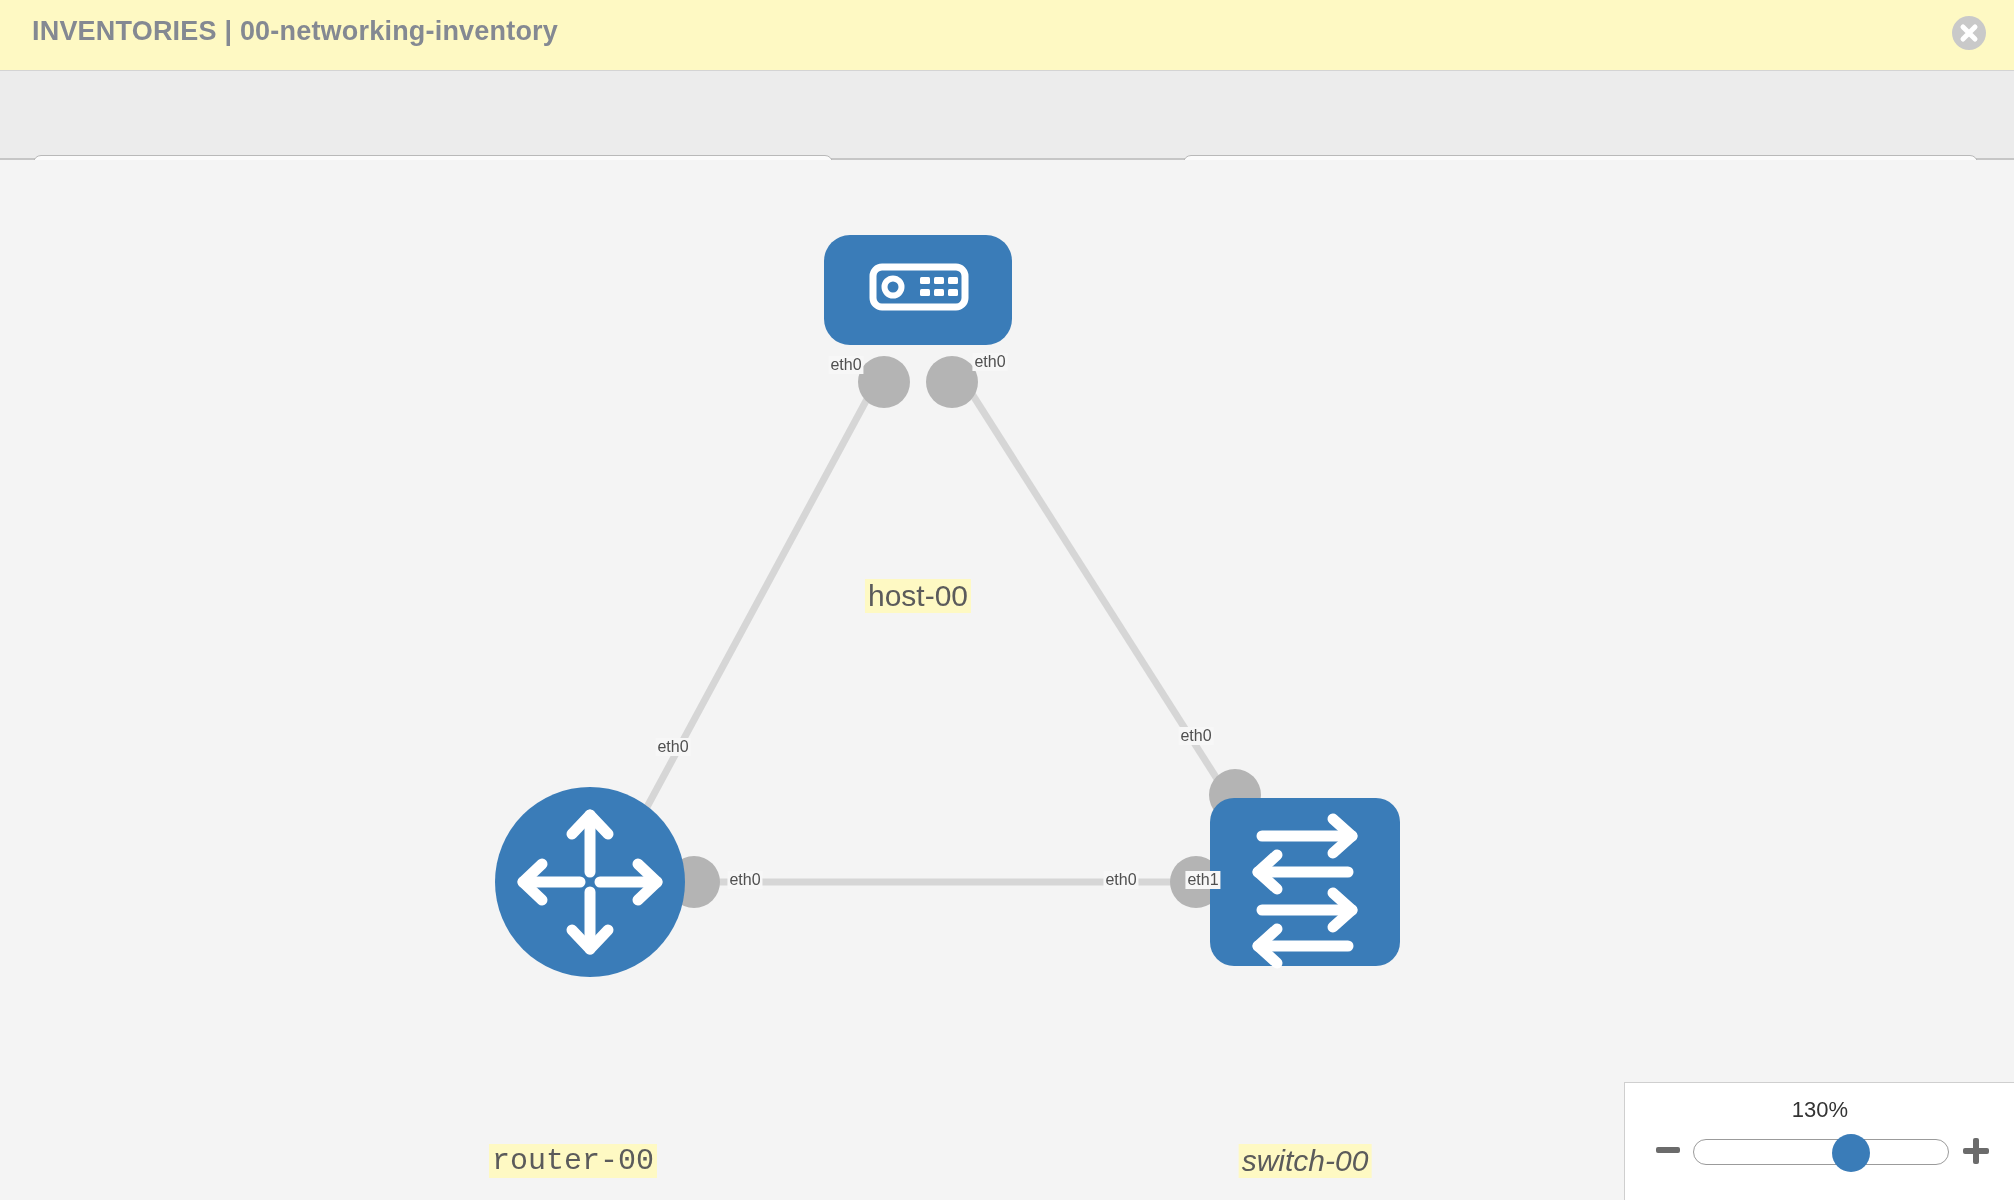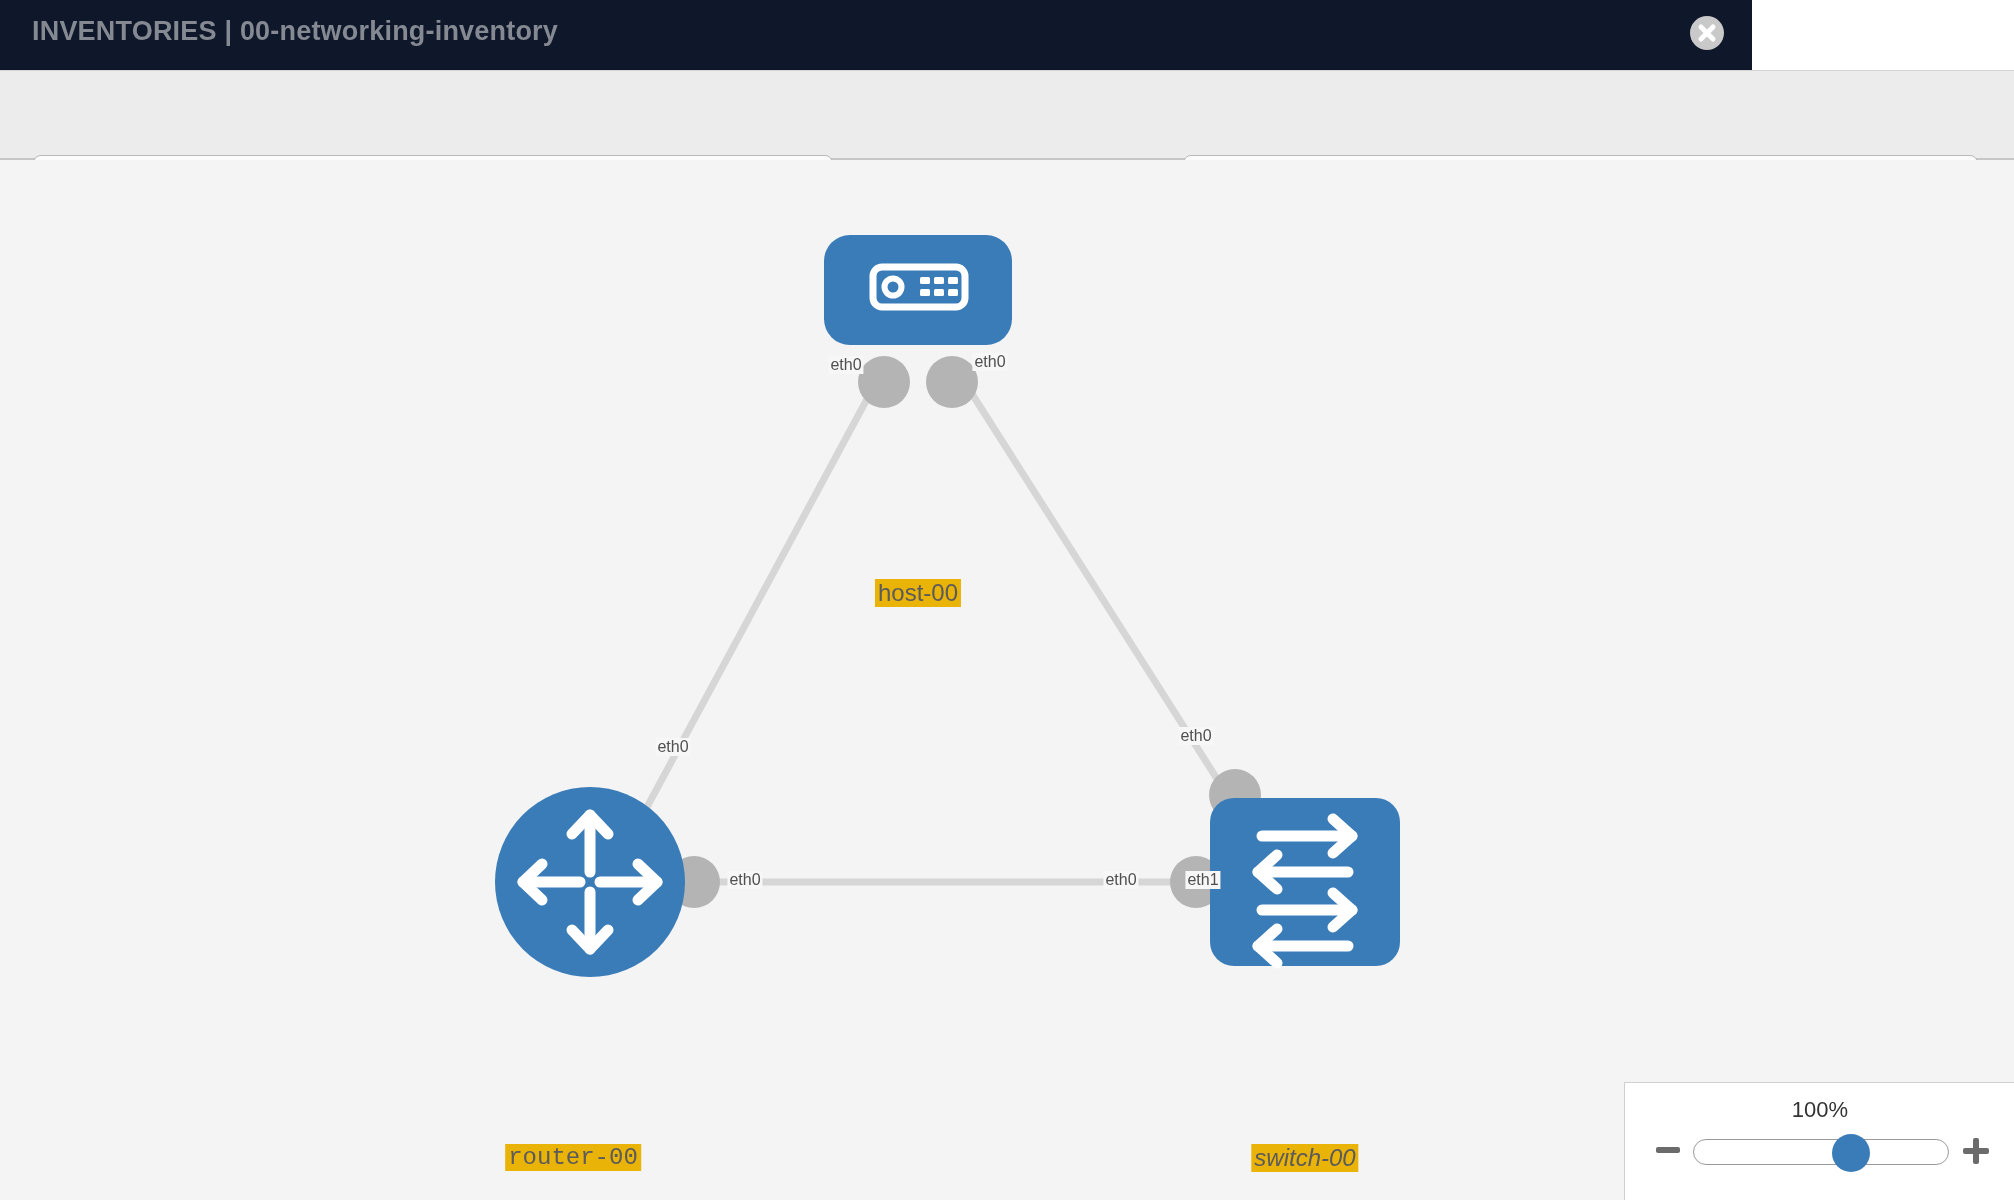--- a/index.html
+++ b/index.html
@@ -6,22 +6,22 @@
   html, body {
     width: 2014px; height: 1200px;
     font-family: "Liberation Sans", sans-serif;
     background: #ffffff;
     overflow: hidden;
   }
   #app { position: relative; width: 2014px; height: 1200px; }
 
   
   .header {
-    position: absolute; left: 0; top: 0; width: 1752px; height: 70px;
-    background: #0f172a;
+    position: absolute; left: 0; top: 0; width: 2014px; height: 70px;
+    background: #fef9c3;
     padding-left: 23px;
   }
   .header-title {
     position: absolute; left: 32px; top: 16px;
     font-size: 27px; font-weight: bold; color: #848992;
     letter-spacing: 0.2px; white-space: nowrap;
   }
   .close-btn {
     position: absolute; right: 28px; top: 16px;
     width: 34px; height: 34px; border-radius: 50%;
@@ -65,22 +65,22 @@
   
   .canvas {
     position: absolute; left: 0; top: 160px;
     width: 2014px; height: 1040px;
     background: #f4f4f4; overflow: hidden;
   }
   .topology-svg { position: absolute; left: 0; top: 0; }
 
   .node-label {
     position: absolute; transform: translateX(-50%);
-    background: #eab308; padding: 0 3px;
-    font-size: 24px; color: #5b5b5b; white-space: nowrap;
+    background: #fef9c3; padding: 0 3px;
+    font-size: 30px; color: #5b5b5b; white-space: nowrap;
   }
   .iface-label {
     position: absolute; transform: translateX(-50%);
     background: #f7f7f7; padding: 0 2px;
     font-size: 16px; color: #4f4f4f; white-space: nowrap;
   }
 
   
   .zoom-panel {
     position: absolute; right: 0; bottom: 0;
@@ -217,21 +217,21 @@
     <div class="iface-label" style="left:1196px; top:567px;">eth0</div>
     <div class="iface-label" style="left:745px; top:711px;">eth0</div>
     <div class="iface-label" style="left:1121px; top:711px;">eth0</div>
     <div class="iface-label" style="left:1203px; top:711px;">eth1</div>
 
     <div class="node-label" style="left:918px; top:419px;">host-00</div>
     <div class="node-label" style="left:573px; top:984px;font-family:Liberation Mono, monospace;">router-00</div>
     <div class="node-label" style="left:1305px; top:984px;font-style:italic;">switch-00</div>
 
     <div class="zoom-panel">
-      <div class="zoom-value">100%</div>
+      <div class="zoom-value">130%</div>
 
       <div class="zoom-minus">
         <svg width="30" height="30" viewBox="0 0 30 30" aria-hidden="true">
           <rect x="3" y="12" width="24" height="6" rx="2" fill="#6b6b6b"></rect>
         </svg>
       </div>
 
       <div class="zoom-track">
         <div class="zoom-thumb" id="zoom-thumb" style="left: 62%;"></div>
       </div>

